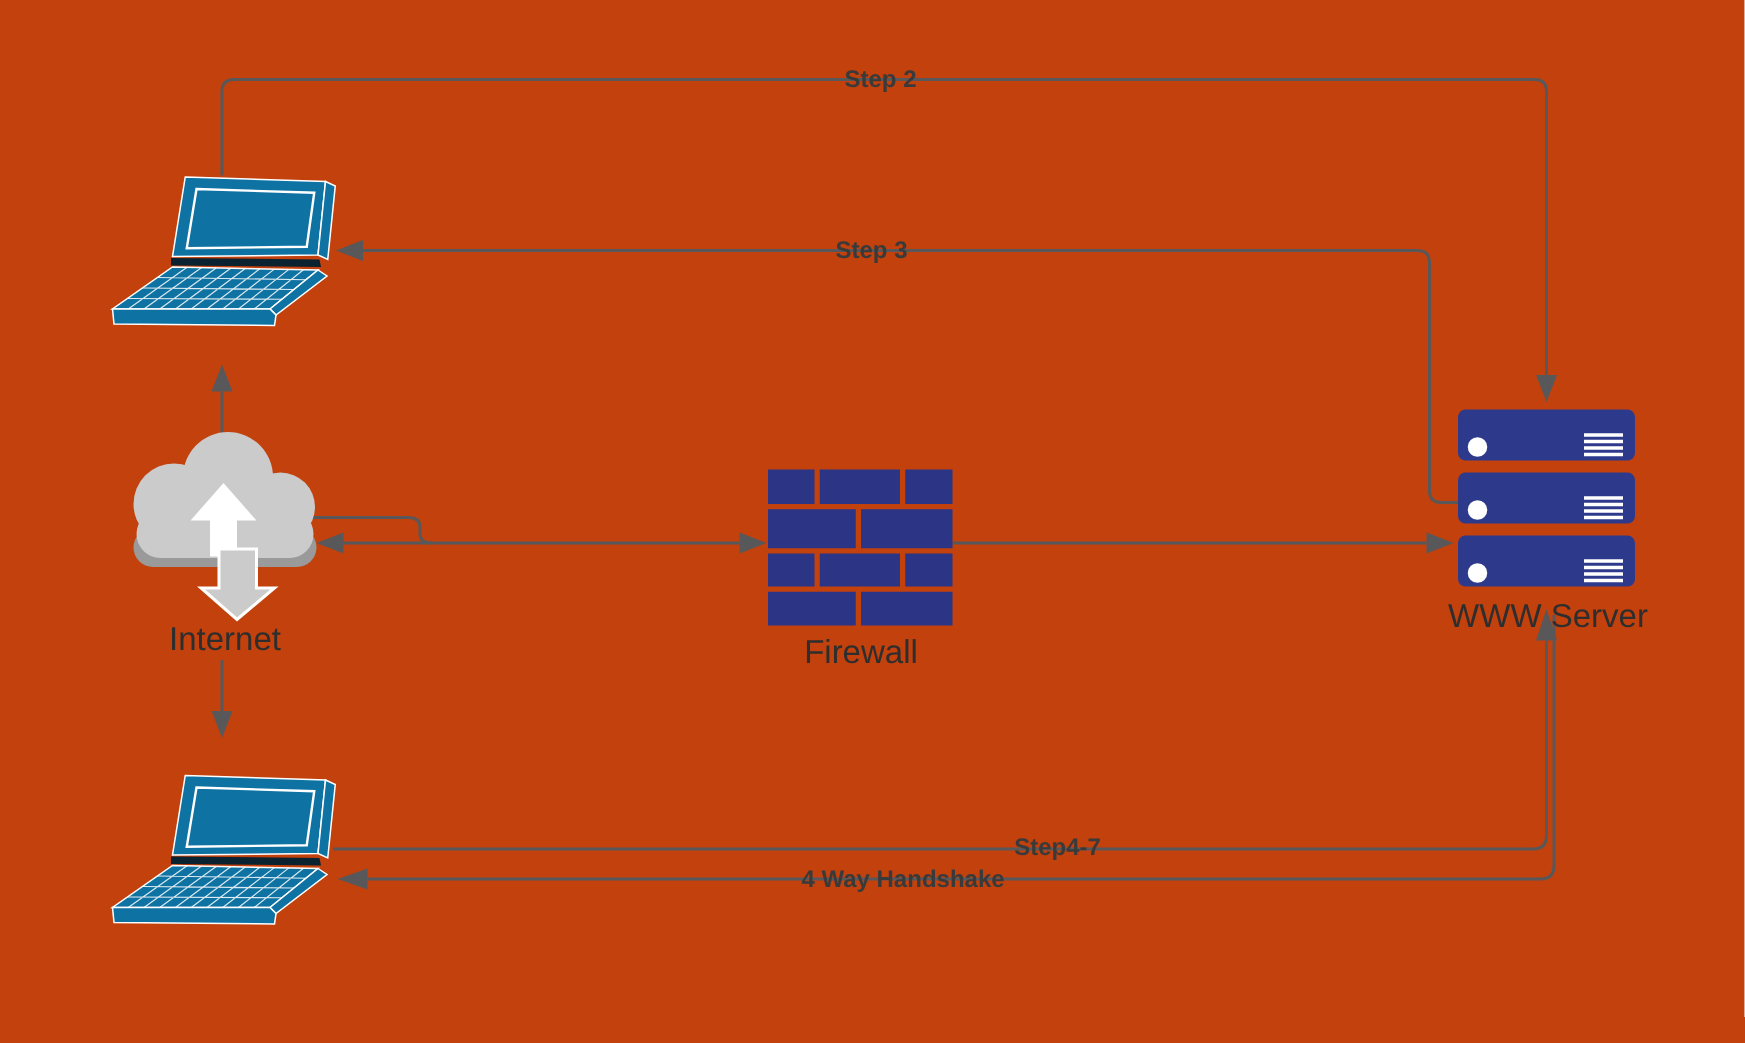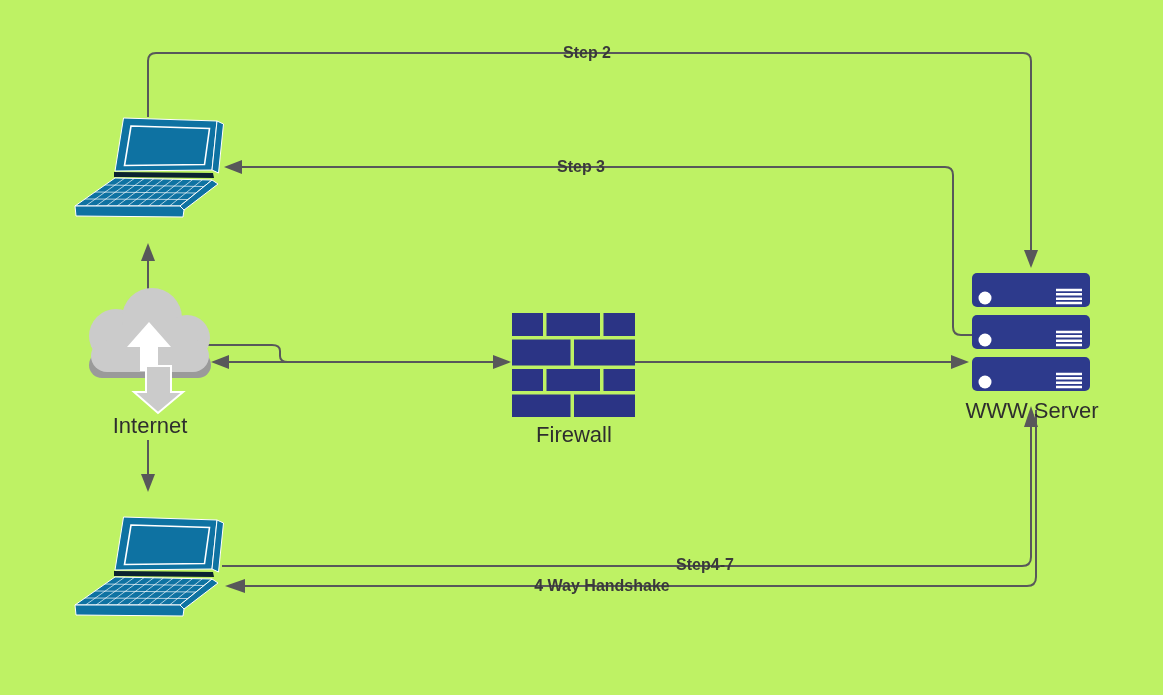--- a/index.html
+++ b/index.html
@@ -1,16 +1,16 @@
 <!DOCTYPE html>
 <html style="--laptop: #0E72A2; --laptop_dark: #0B2330; --cloud: #CBCBCB; --cloud_rim: #9A9A9A; --firewall: #2B3485; --server: #2D3A8C; --line: #58585A; --edge_label: #3A3A3A; --node_label: #2E2E2E;"><head>
 <meta charset="utf-8">
 <style>
   html,body{margin:0;padding:0;background:#ffffff;}
-  .canvas{width:1163px;height:695px;position:relative;background:#bef264;overflow:hidden;}
+  .canvas{width:1163px;height:695px;position:relative;background:#c2410c;overflow:hidden;}
   svg{display:block;}
   .edge{stroke:var(--line,#58585A);stroke-width:2;fill:none;stroke-linejoin:round;}
   .arrow{fill:var(--line,#58585A);stroke:none;}
   .edge-label{font-family:"Liberation Sans",sans-serif;font-weight:bold;font-size:16px;
               fill:var(--edge_label,#3A3A3A);text-anchor:middle;}
   .node-label{font-family:"Liberation Sans",sans-serif;font-size:22px;
               fill:var(--node_label,#2E2E2E);text-anchor:middle;}
   .lt-body{fill:var(--laptop,#0E72A2);stroke:#ffffff;stroke-width:1;}
   .lt-screen{fill:none;stroke:#ffffff;stroke-width:1.6;}
   .lt-dark{fill:var(--laptop_dark,#0B2330);}

